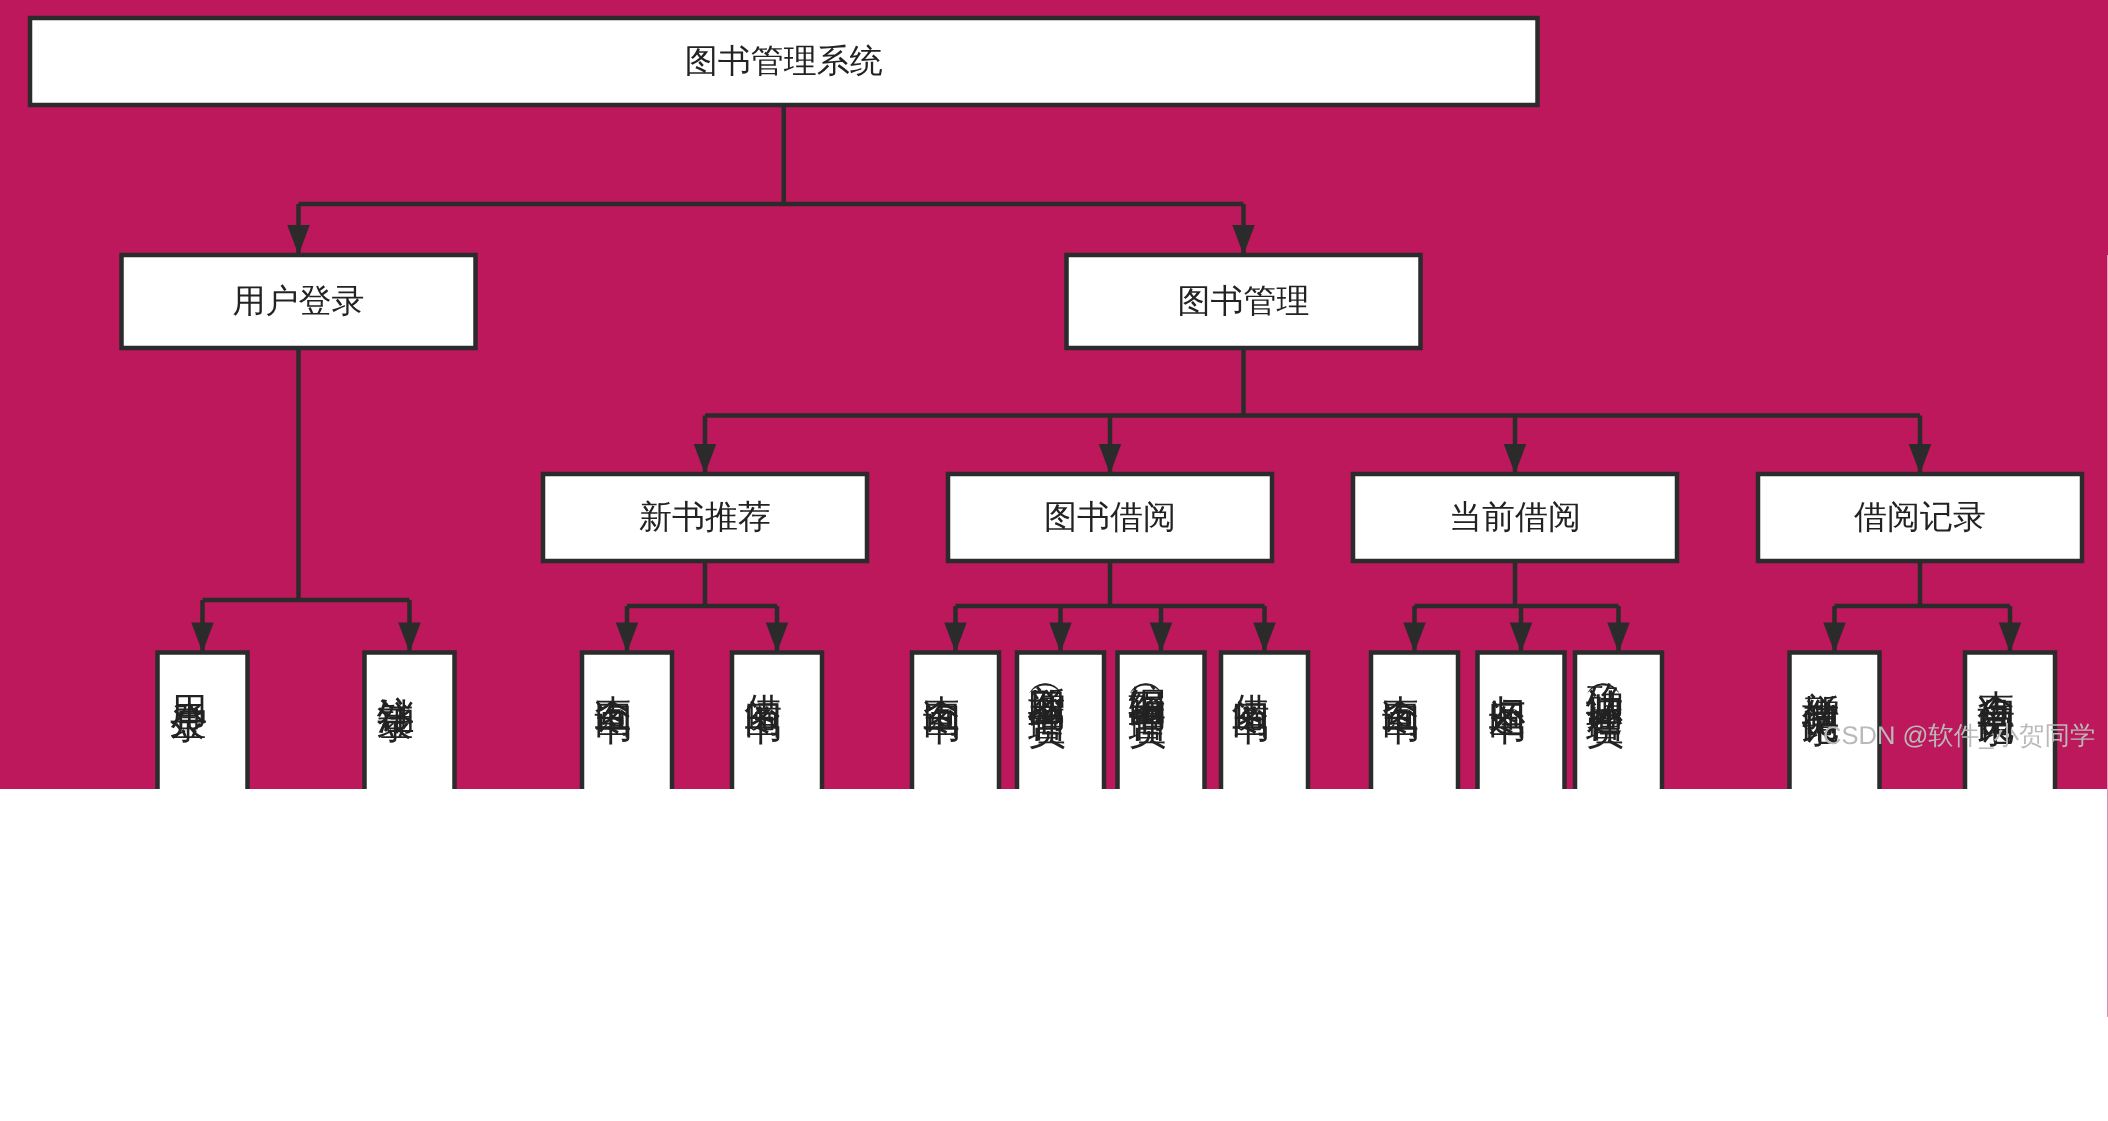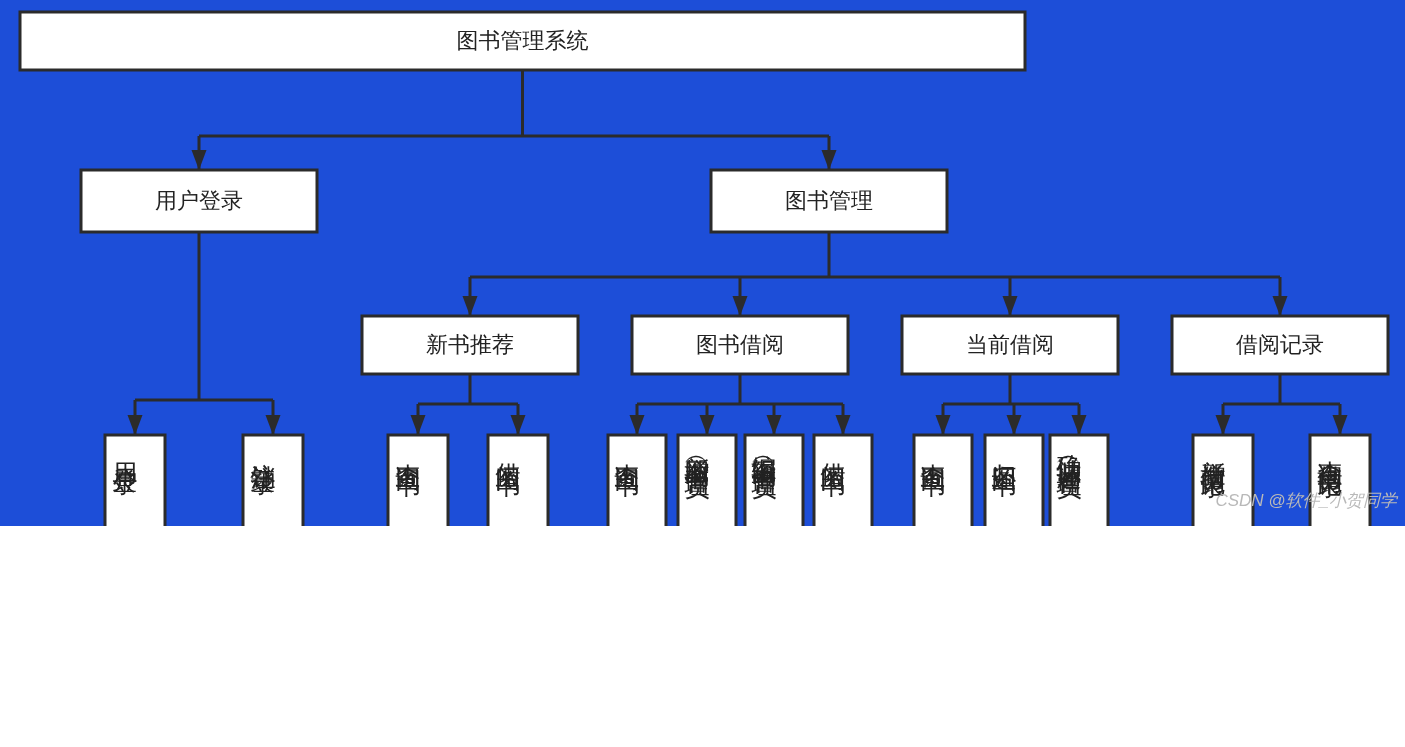--- a/index.html
+++ b/index.html
@@ -7,21 +7,21 @@
     padding: 0;
     background: #ffffff;
   }
   body {
     font-family: "Liberation Sans", "DejaVu Sans", sans-serif;
   }
   #diagram-root {
     position: relative;
     width: 1405px;
     height: 526px;
-    background: #1d4ed8;
+    background: #be185d;
     overflow: hidden;
   }
   svg.diagram-canvas {
     position: absolute;
     left: 0;
     top: 0;
     width: 1405px;
     height: 747px;
     display: block;
   }
@@ -52,28 +52,27 @@
     font-family: "Liberation Sans", "DejaVu Sans", sans-serif;
     font-size: 25px;
     writing-mode: vertical-rl;
     text-orientation: upright;
     text-anchor: middle;
     letter-spacing: 3px;
   }
   .watermark {
     position: absolute;
     right: 8px;
-    bottom: 14px;
+    bottom: 24px;
     font-family: "Liberation Sans", "DejaVu Sans", sans-serif;
     font-size: 17px;
     color: #b9b9b9;
     white-space: nowrap;
     pointer-events: none;
     user-select: none;
-    font-style: italic;
   }
 </style>
 </head>
 <body>
 
 <div id="diagram-root">
   <svg class="diagram-canvas" viewBox="0 0 1405 747" xmlns="http://www.w3.org/2000/svg">
     <g id="connector-layer">
         <path d="M 522.5 70 L 522.5 136" class="connector"></path>
         <path d="M 199 136 L 829 136" class="connector"></path>

